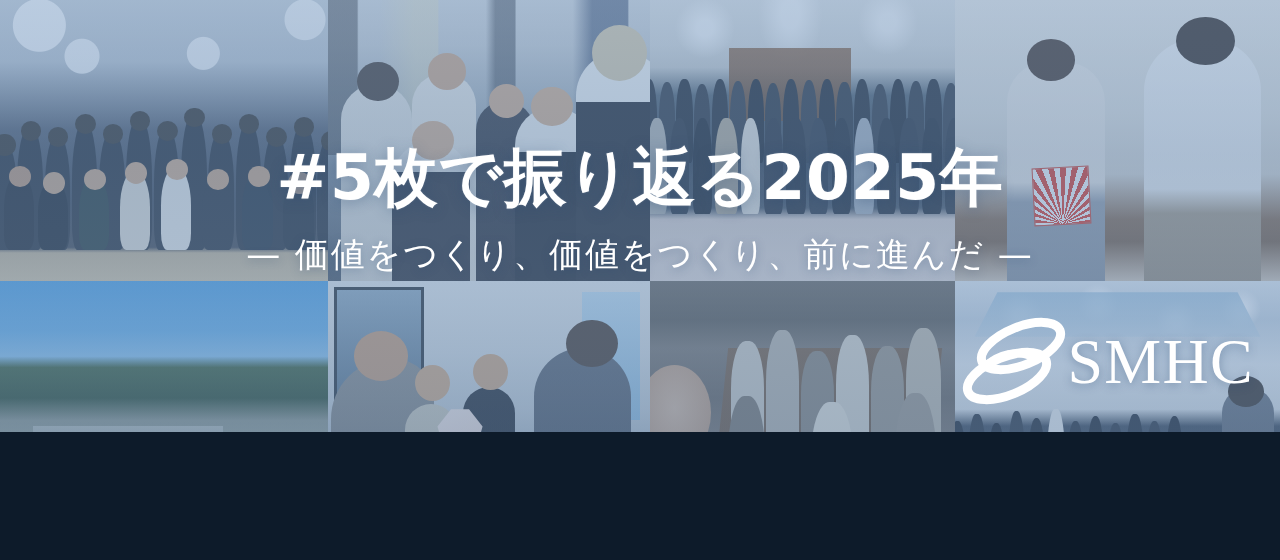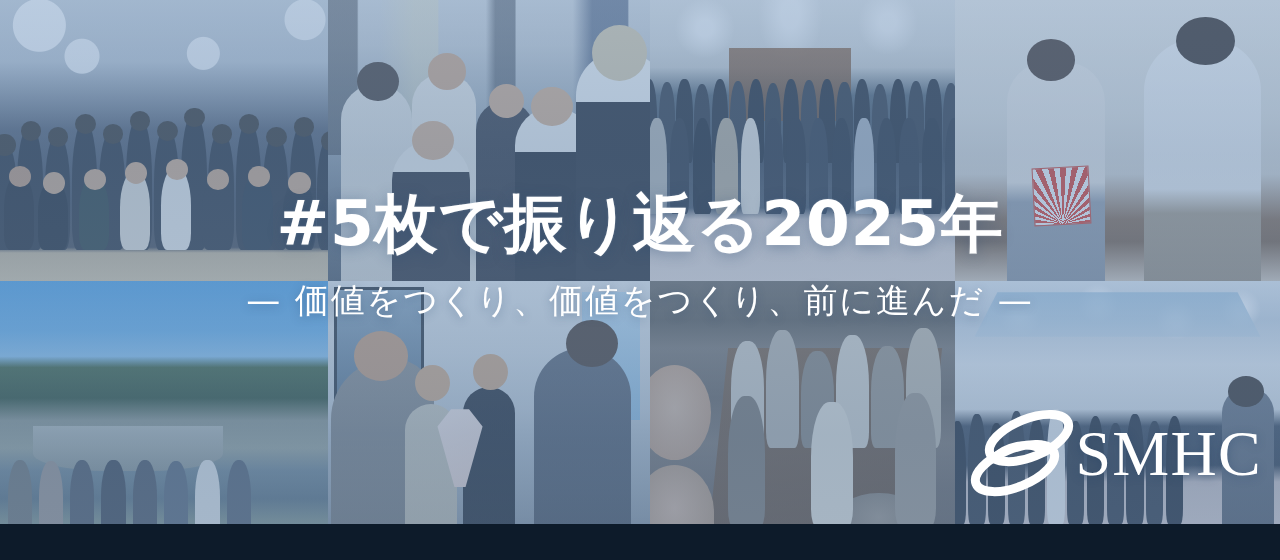--- a/index.html
+++ b/index.html
@@ -1,21 +1,21 @@
 <!DOCTYPE html>
 <html lang="ja"><head>
 <meta charset="utf-8">
 <title>SMHC 2025</title>
 <style>
   html,body{margin:0;padding:0;background:#0d1b2a;}
   body{font-family:"Liberation Sans","DejaVu Sans",sans-serif;}
 
   #banner{
     position:relative;
-    width:1280px;height:524px;
+    width:1280px;height:432px;
     overflow:hidden;
     background:#6d8aa8;
   }
 
   
   #mosaic{
     position:absolute;inset:0;
     display:grid;
     grid-template-columns:328px 322px 305px 325px;
     grid-template-rows:281px 279px;
@@ -168,21 +168,21 @@
     letter-spacing:.055em;
     line-height:1;
     white-space:nowrap;
     text-shadow:0 2px 10px rgba(40,70,110,.40);
     transform:translateY(-6px);
   }
 
   
   #logo{
     position:absolute;
-    right:18px;bottom:18px;
+    right:26px;bottom:18px;
     display:flex;align-items:center;
     gap:2px;
   }
   #logo-mark{width:112px;height:104px;display:block;flex:none;margin-right:-6px;}
   #logo-word{
     color:#ffffff;
     font-family:"Liberation Serif","DejaVu Serif",serif;
     font-size:64px;
     font-weight:400;
     letter-spacing:.02em;

